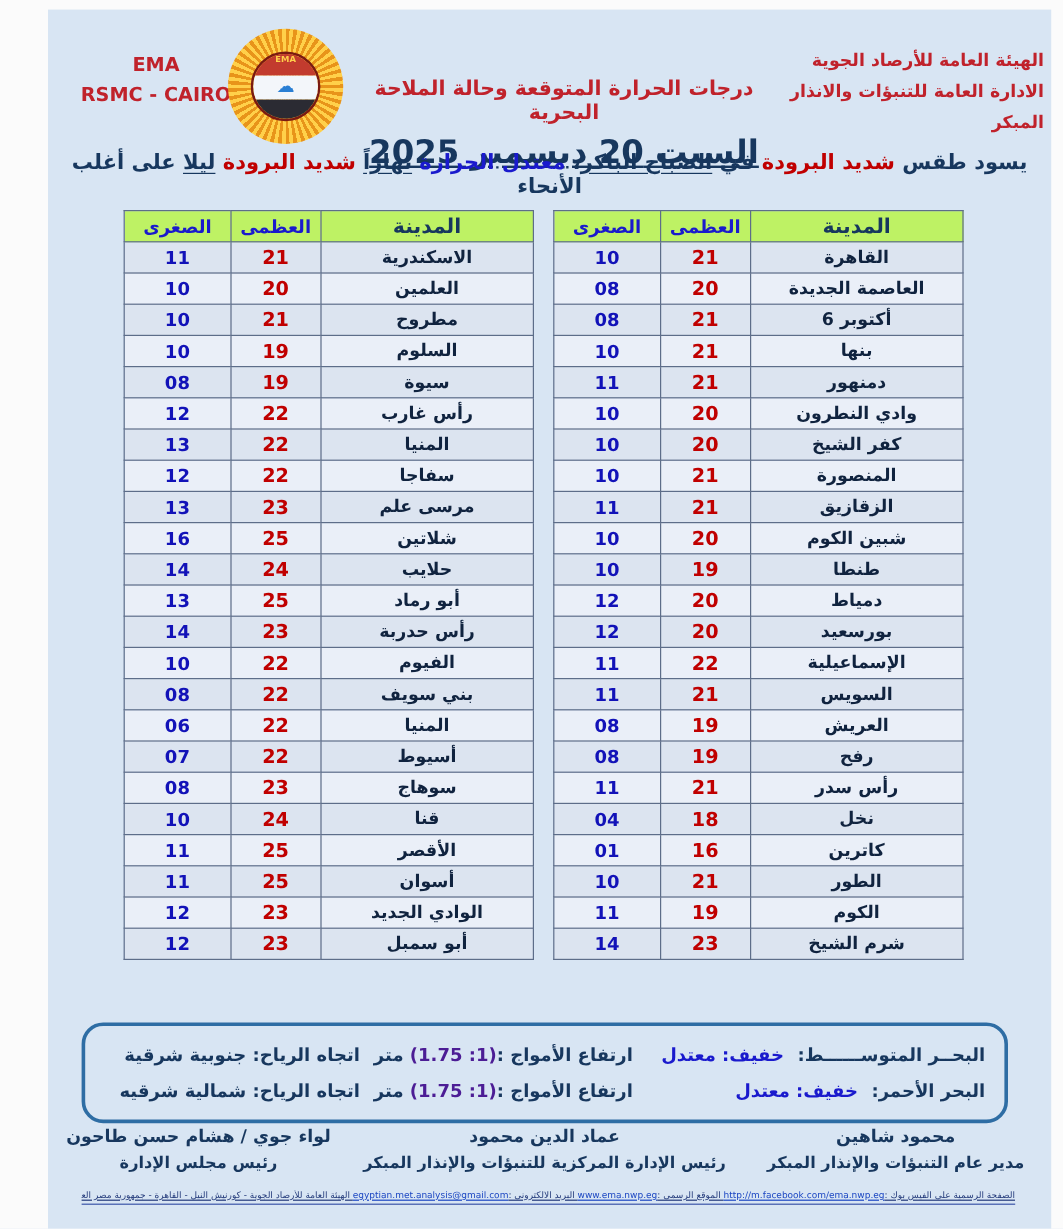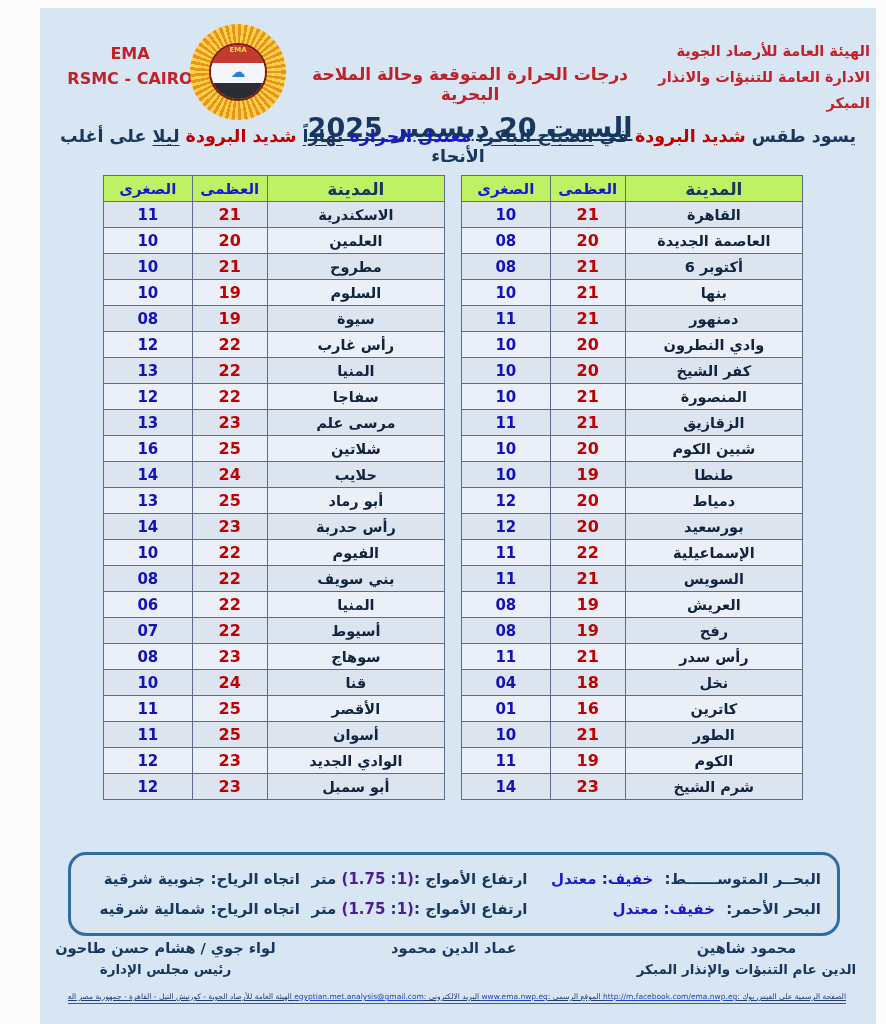--- a/index.html
+++ b/index.html
@@ -417,24 +417,25 @@
       <div class="waves">
         <span>ارتفاع الأمواج :</span><b>(1: 1.75)</b><span> متر</span>
       </div>
       <div class="wind">اتجاه الرياح: شمالية شرقيه</div>
     </div>
   </div>
 
   <div class="sigs">
     <div class="sig s1">
       <div class="name">محمود شاهين</div>
-      <div class="jobtitle">الدين عام التنبؤات والإنذار المبكر</div>
+      <div class="jobtitle">مدير عام التنبؤات والإنذار المبكر</div>
     </div>
     <div class="sig s2">
       <div class="name">عماد الدين محمود</div>
+      <div class="jobtitle">رئيس الإدارة المركزية للتنبؤات والإنذار المبكر</div>
     </div>
     <div class="sig s3">
       <div class="name">لواء جوي / هشام حسن طاحون</div>
       <div class="jobtitle">رئيس مجلس الإدارة</div>
     </div>
   </div>
 
   <div class="footer"><span>الصفحة الرسمية على الفيس بوك :</span><a href="#">http://m.facebook.com/ema.nwp.eg</a><span> الموقع الرسمى :</span><a href="#">www.ema.nwp.eg</a><span> البريد الالكترونى :</span><a href="#">egyptian.met.analysis@gmail.com</a><span> الهيئة العامة للأرصاد الجوية - كورنيش النيل - القاهرة - جمهورية مصر العربية. تليفون : 24646719- 24646721 فاكس : 24646714</span></div>
 
 </div>

